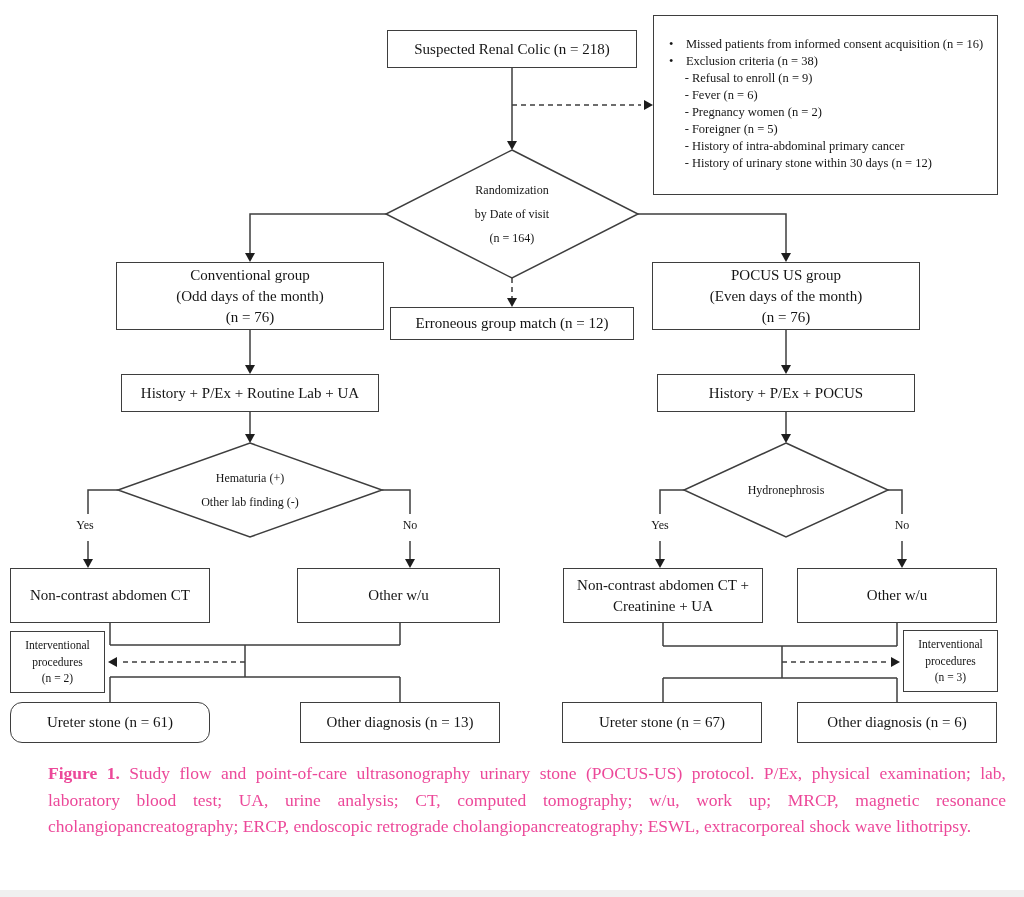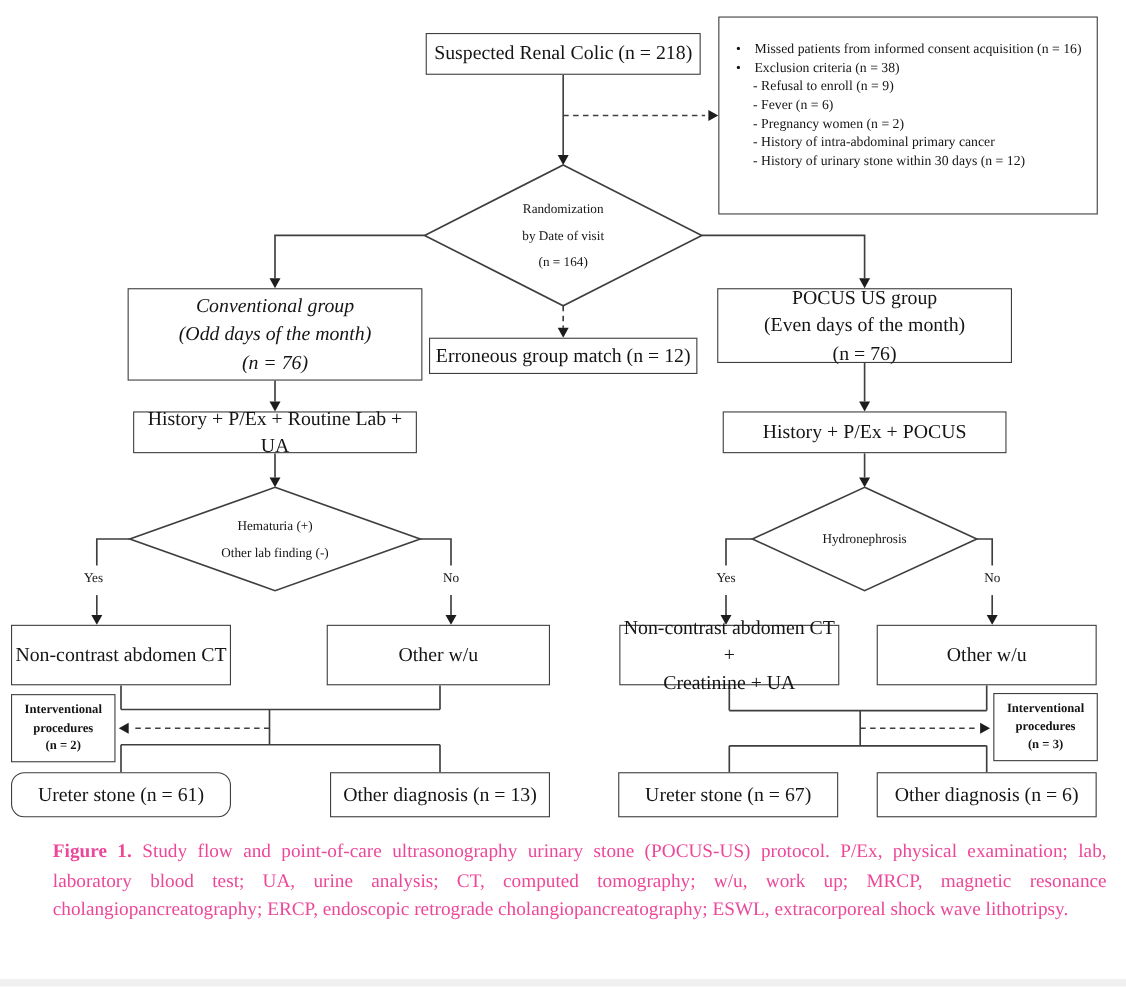--- a/index.html
+++ b/index.html
@@ -1,32 +1,32 @@
 <!DOCTYPE html>
 <html><head>
 <meta charset="utf-8">
 <style>
   html,body{margin:0;padding:0;background:#ffffff;}
   #canvas{position:relative;width:1024px;height:897px;background:#ffffff;overflow:hidden;
           font-family:"Liberation Serif",serif;color:#151515;}
   #connectors{position:absolute;left:0;top:0;width:1024px;height:897px;}
   .box{position:absolute;box-sizing:border-box;border:1.5px solid #3e3e3e;background:#fff;
        display:flex;align-items:center;justify-content:center;text-align:center;
-       white-space:pre-line;font-size:18px;line-height:1.4;z-index:2;}
+       white-space:pre-line;font-size:15px;line-height:1.4;z-index:2;}
   .dlabel{position:absolute;text-align:center;white-space:pre-line;font-size:12px;
           line-height:24px;z-index:2;}
   .yn{position:absolute;font-size:12px;z-index:2;transform:translateX(-50%);}
-  .small{font-size:11.5px;line-height:1.45;font-weight:bold;}
+  .small{font-size:11.5px;line-height:1.45;}
 
   
   .b-suspected{left:387px;top:30px;width:250px;height:38px;}
   .b-exclusion{left:653px;top:15px;width:345px;height:180px;position:absolute;box-sizing:border-box;
                border:1.5px solid #3e3e3e;background:#fff;padding:20px 6px 12px 15px;z-index:2;}
   .exl{white-space:pre;font-size:12.5px;line-height:17px;}
-  .b-conventional{left:116px;top:262px;width:268px;height:84px;font-style:italic;}
+  .b-conventional{left:116px;top:262px;width:268px;height:68px;}
   .b-pocus{left:652px;top:262px;width:268px;height:68px;}
   .b-erroneous{left:390px;top:307px;width:244px;height:33px;}
   .b-history-left{left:121px;top:374px;width:258px;height:38px;}
   .b-history-right{left:657px;top:374px;width:258px;height:38px;}
   .b-ct-left{left:10px;top:568px;width:200px;height:55px;}
   .b-wu-left{left:297px;top:568px;width:203px;height:55px;}
   .b-ct-right{left:563px;top:568px;width:200px;height:55px;}
   .b-wu-right{left:797px;top:568px;width:200px;height:55px;}
   .b-int-left{left:10px;top:631px;width:95px;height:62px;}
   .b-int-right{left:903px;top:630px;width:95px;height:62px;}
@@ -105,20 +105,21 @@
   </svg>
 
   <div class="box b-suspected">Suspected Renal Colic (n = 218)</div>
 
   <div class="b-exclusion">
     <div class="exl">•    Missed patients from informed consent acquisition (n = 16)</div>
     <div class="exl">•    Exclusion criteria (n = 38)</div>
     <div class="exl">     - Refusal to enroll (n = 9)</div>
     <div class="exl">     - Fever (n = 6)</div>
     <div class="exl">     - Pregnancy women (n = 2)</div>
+    <div class="exl">     - Foreigner (n = 5)</div>
     <div class="exl">     - History of intra-abdominal primary cancer</div>
     <div class="exl">     - History of urinary stone within 30 days (n = 12)</div>
   </div>
 
   <div class="dlabel d-rand">Randomization
 by Date of visit
 (n = 164)</div>
 
   <div class="box b-conventional">Conventional group
 (Odd days of the month)

